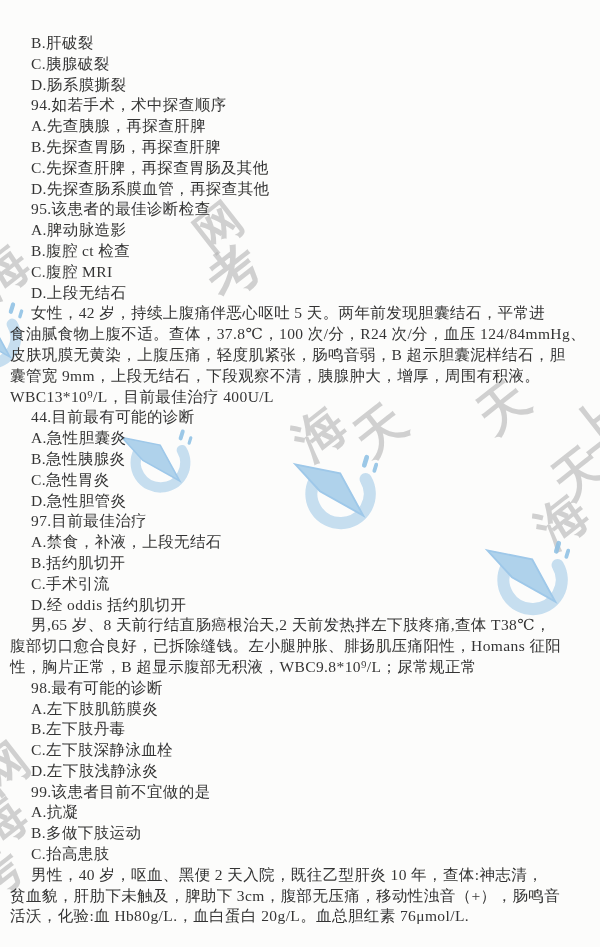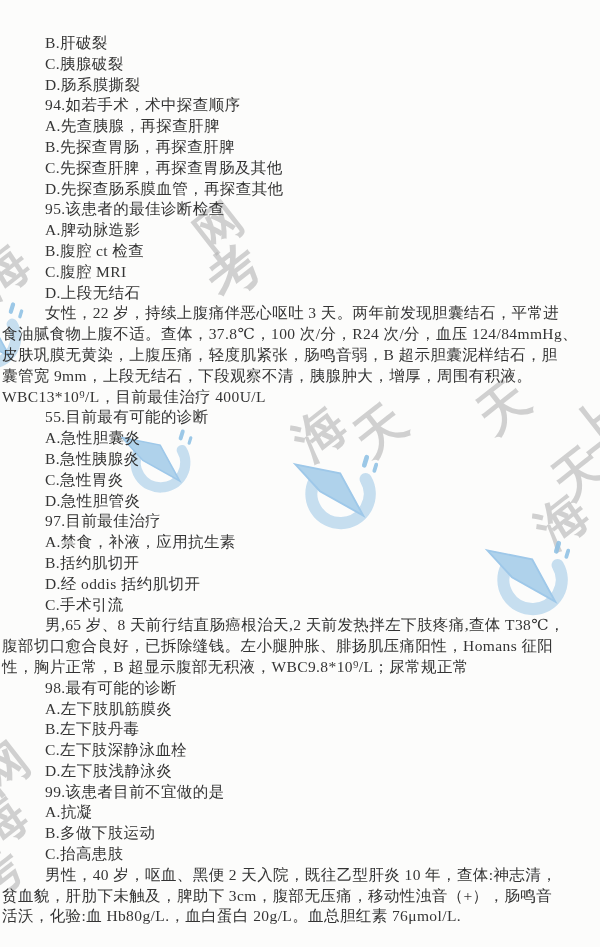--- a/index.html
+++ b/index.html
@@ -45,22 +45,22 @@
   }
   .line {
     height: 20.8px;
     line-height: 20.8px;
     font-size: 15.5px;
     letter-spacing: 0.4px;
     color: #343434;
     white-space: nowrap;
     overflow: hidden;
   }
-  .indent-1 { padding-left: 45px; }
-  .indent-0 { padding-left: 2px; }
+  .indent-1 { padding-left: 31px; }
+  .indent-0 { padding-left: 10px; }
 </style>
 </head>
 <body>
 
 <div class="page">
   <div class="wm-layer">
       <span class="wm-char" style="left: 196px; top: 204px; font-size: 46px; color: rgb(180, 180, 180);">网</span>
       <span class="wm-char" style="left: 208px; top: 246px; font-size: 52px; color: rgb(180, 180, 180);">考</span>
       <span class="wm-char" style="left: -22px; top: 246px; font-size: 50px; color: rgb(180, 180, 180);">海</span>
       <span class="wm-char" style="left: 295px; top: 408px; font-size: 50px; color: rgb(180, 180, 180);">海</span>
@@ -112,35 +112,35 @@
       <div class="line indent-1">94.如若手术，术中探查顺序</div>
       <div class="line indent-1">A.先查胰腺，再探查肝脾</div>
       <div class="line indent-1">B.先探查胃肠，再探查肝脾</div>
       <div class="line indent-1">C.先探查肝脾，再探查胃肠及其他</div>
       <div class="line indent-1">D.先探查肠系膜血管，再探查其他</div>
       <div class="line indent-1">95.该患者的最佳诊断检查</div>
       <div class="line indent-1">A.脾动脉造影</div>
       <div class="line indent-1">B.腹腔 ct 检查</div>
       <div class="line indent-1">C.腹腔 MRI</div>
       <div class="line indent-1">D.上段无结石</div>
-      <div class="line indent-1">女性，22 岁，持续上腹痛伴恶心呕吐 3 天。两年前发现胆囊结石，平常进</div>
+      <div class="line indent-1">女性，42 岁，持续上腹痛伴恶心呕吐 5 天。两年前发现胆囊结石，平常进</div>
       <div class="line indent-0">食油腻食物上腹不适。查体，37.8℃，100 次/分，R24 次/分，血压 124/84mmHg、</div>
       <div class="line indent-0">皮肤巩膜无黄染，上腹压痛，轻度肌紧张，肠鸣音弱，B 超示胆囊泥样结石，胆</div>
       <div class="line indent-0">囊管宽 9mm，上段无结石，下段观察不清，胰腺肿大，增厚，周围有积液。</div>
       <div class="line indent-0">WBC13*10⁹/L，目前最佳治疗 400U/L</div>
-      <div class="line indent-1">55.目前最有可能的诊断</div>
+      <div class="line indent-1">44.目前最有可能的诊断</div>
       <div class="line indent-1">A.急性胆囊炎</div>
       <div class="line indent-1">B.急性胰腺炎</div>
       <div class="line indent-1">C.急性胃炎</div>
       <div class="line indent-1">D.急性胆管炎</div>
       <div class="line indent-1">97.目前最佳治疗</div>
-      <div class="line indent-1">A.禁食，补液，应用抗生素</div>
+      <div class="line indent-1">A.禁食，补液，上段无结石</div>
       <div class="line indent-1">B.括约肌切开</div>
+      <div class="line indent-1">C.手术引流</div>
       <div class="line indent-1">D.经 oddis 括约肌切开</div>
-      <div class="line indent-1">C.手术引流</div>
       <div class="line indent-1">男,65 岁、8 天前行结直肠癌根治天,2 天前发热拌左下肢疼痛,查体 T38℃，</div>
       <div class="line indent-0">腹部切口愈合良好，已拆除缝钱。左小腿肿胀、腓扬肌压痛阳性，Homans 征阳</div>
       <div class="line indent-0">性，胸片正常，B 超显示腹部无积液，WBC9.8*10⁹/L；尿常规正常</div>
       <div class="line indent-1">98.最有可能的诊断</div>
       <div class="line indent-1">A.左下肢肌筋膜炎</div>
       <div class="line indent-1">B.左下肢丹毒</div>
       <div class="line indent-1">C.左下肢深静泳血栓</div>
       <div class="line indent-1">D.左下肢浅静泳炎</div>
       <div class="line indent-1">99.该患者目前不宜做的是</div>
       <div class="line indent-1">A.抗凝</div>

